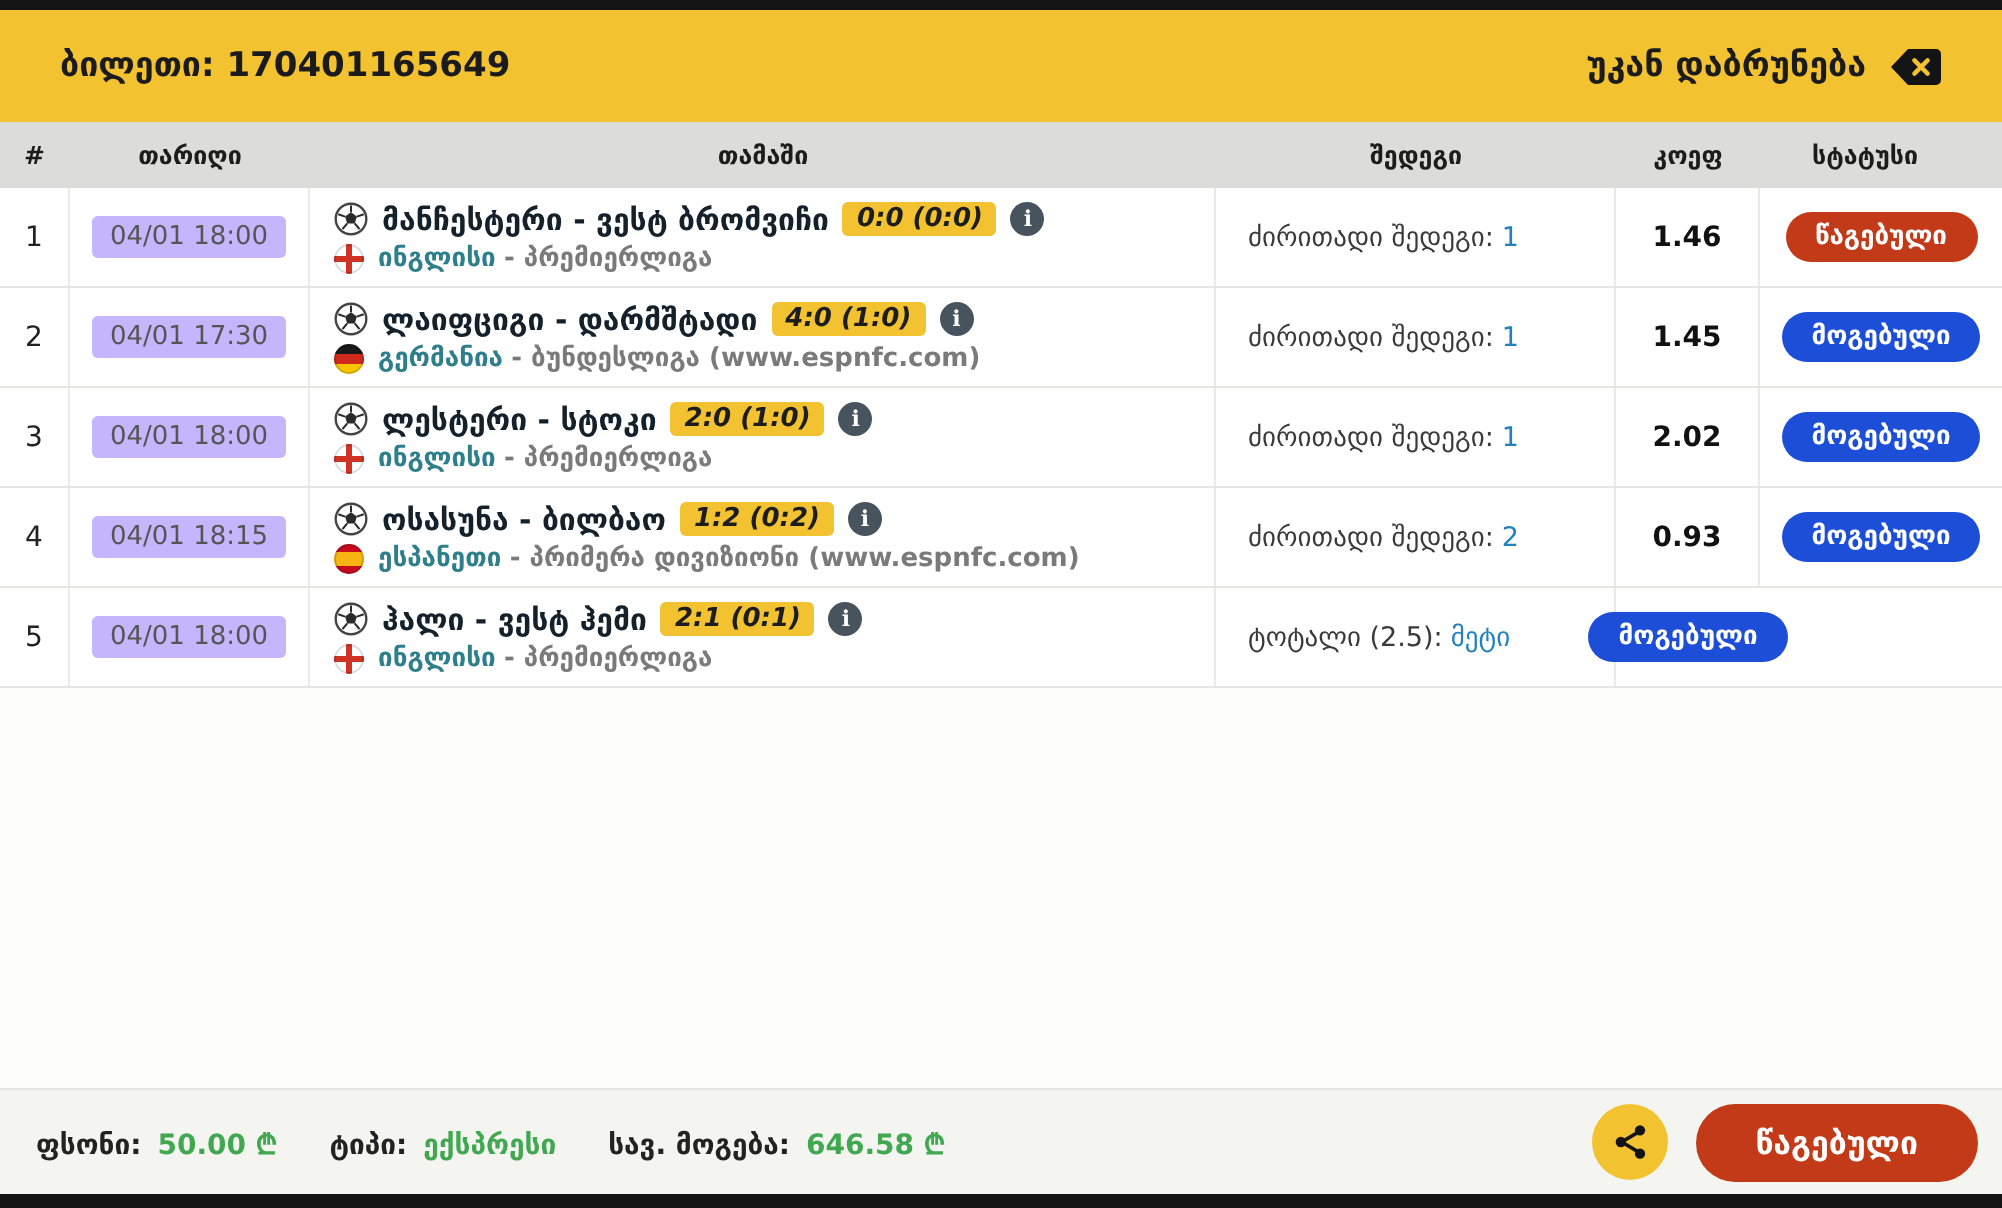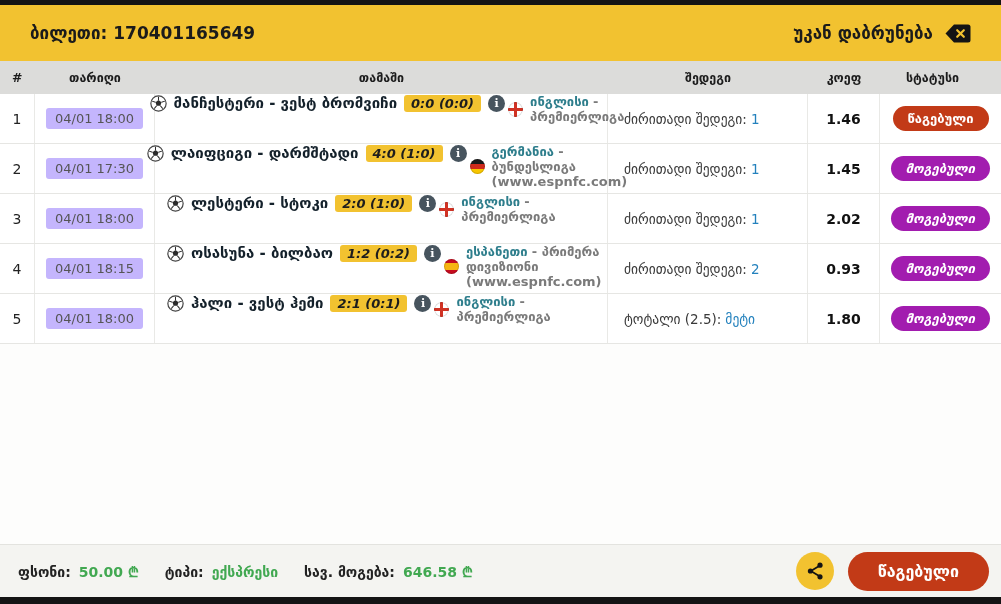--- a/index.html
+++ b/index.html
@@ -21,41 +21,41 @@
   .thead .th { text-align:center; }
   .thead .th-num { text-align:left; padding-left:12px; }
   .thead .th-status { text-align:left; padding-left:26px; }
 
   .trow { height:50px; background:#ffffff; border-bottom:1px solid #e6e6e3; align-items:center; }
   .trow .cell { height:100%; display:flex; align-items:center; border-right:1px solid #e9e9e6; }
   .trow .cell:last-child { border-right:none; }
   .cell-num { justify-content:center; font-size:14px; color:#222; }
   .cell-date { justify-content:center; }
   .date-box { background:#c4b5fd; border-radius:3px; padding:3px 9px; font-size:13px; color:#555; white-space:nowrap; }
-  .cell-game { align-items:flex-start !important; justify-content:center; padding-left:12px; gap:3px; }
+  .cell-game { flex-direction:column; align-items:flex-start !important; justify-content:center; padding-left:12px; gap:3px; }
   .game-line1 { display:flex; align-items:center; gap:7px; }
   .teams { font-size:15px; font-weight:bold; color:#14212b; white-space:nowrap; }
   .score-badge { background:#F2C230; color:#1d1d1d; font-size:13px; font-weight:bold; padding:1px 7px; border-radius:3px; white-space:nowrap;font-style:italic; }
   .info-icon { width:17px; height:17px; border-radius:50%; background:#47545e; color:#fff; font-size:11px; font-weight:bold; display:flex; align-items:center; justify-content:center; font-family:"DejaVu Serif","Liberation Serif",serif; cursor:pointer; }
   .game-line2 { display:flex; align-items:center; gap:7px; font-size:13px; }
   .country { color:#2e7e8c; font-weight:bold; }
   .league { color:#7a7a7a;font-weight:bold; }
   .flag { width:15px; height:15px; border-radius:50%; flex:none; box-shadow:0 0 0 1px rgba(0,0,0,.15) inset; }
   .flag[data-flag="england"] { background:
       linear-gradient(to bottom, transparent 40%, #d03224 40%, #d03224 60%, transparent 60%),
       linear-gradient(to right, transparent 40%, #d03224 40%, #d03224 60%, transparent 60%), #fff; }
   .flag[data-flag="germany"] { background:linear-gradient(to bottom, #1a1a1a 33%, #cf2a1b 33%, #cf2a1b 66%, #f7c600 66%); }
   .flag[data-flag="spain"] { background:linear-gradient(to bottom, #c60b1e 27%, #f6b511 27%, #f6b511 73%, #c60b1e 73%); }
   .cell-result { padding-left:16px; font-size:13.5px; color:#3a3a3a; }
   .pick-value { color:#2381bd; margin-left:4px; }
   .cell-coef { justify-content:center; font-size:14px; font-weight:bold; color:#111; }
   .cell-status { justify-content:center; }
   .pill { color:#fff; font-size:13px; font-weight:bold; padding:5px 15px; border-radius:14px; white-space:nowrap; }
   .pill[data-variant="lost"] { background:#C23A17; }
-  .pill[data-variant="won"] { background:#a21caf;font-style:italic; }
+  .pill[data-variant="won"] { background:#1d4ed8; }
 
   .spacer { flex:1; background:#fdfdfc; }
 
   
   .footer { height:53px; background:#f4f4f1; border-top:1px solid #e3e3df; display:flex; align-items:center; padding:0 12px 0 18px; flex:none; }
   .footer-stats { display:flex; align-items:baseline; gap:26px; font-size:14px;justify-content:center; }
   .stat { display:flex; align-items:baseline; gap:8px; }
   .stat-label { font-weight:bold; color:#222; }
   .stat-value { font-weight:bold; color:#41a851; }
   .footer-right { margin-left:auto; display:flex; align-items:center; gap:14px; }
@@ -243,21 +243,20 @@
       </div>
       <div class="game-line2">
         <span class="flag" data-flag="england"></span>
         <span><span class="country">ინგლისი</span> <span class="league">- პრემიერლიგა</span></span>
       </div>
     </div>
     <div class="cell cell-result">
         <span>ტოტალი (2.5):</span>
         <span class="pick-value">მეტი</span>
       </div>
-    <div class="cell cell-coef">1.80</div>
     <div class="cell cell-status">
         <span class="pill" data-variant="won">მოგებული</span>
       </div>
   </div>
 
   <div class="spacer"></div>
 
   <div class="footer">
     <div class="footer-stats">
       <div class="stat">

